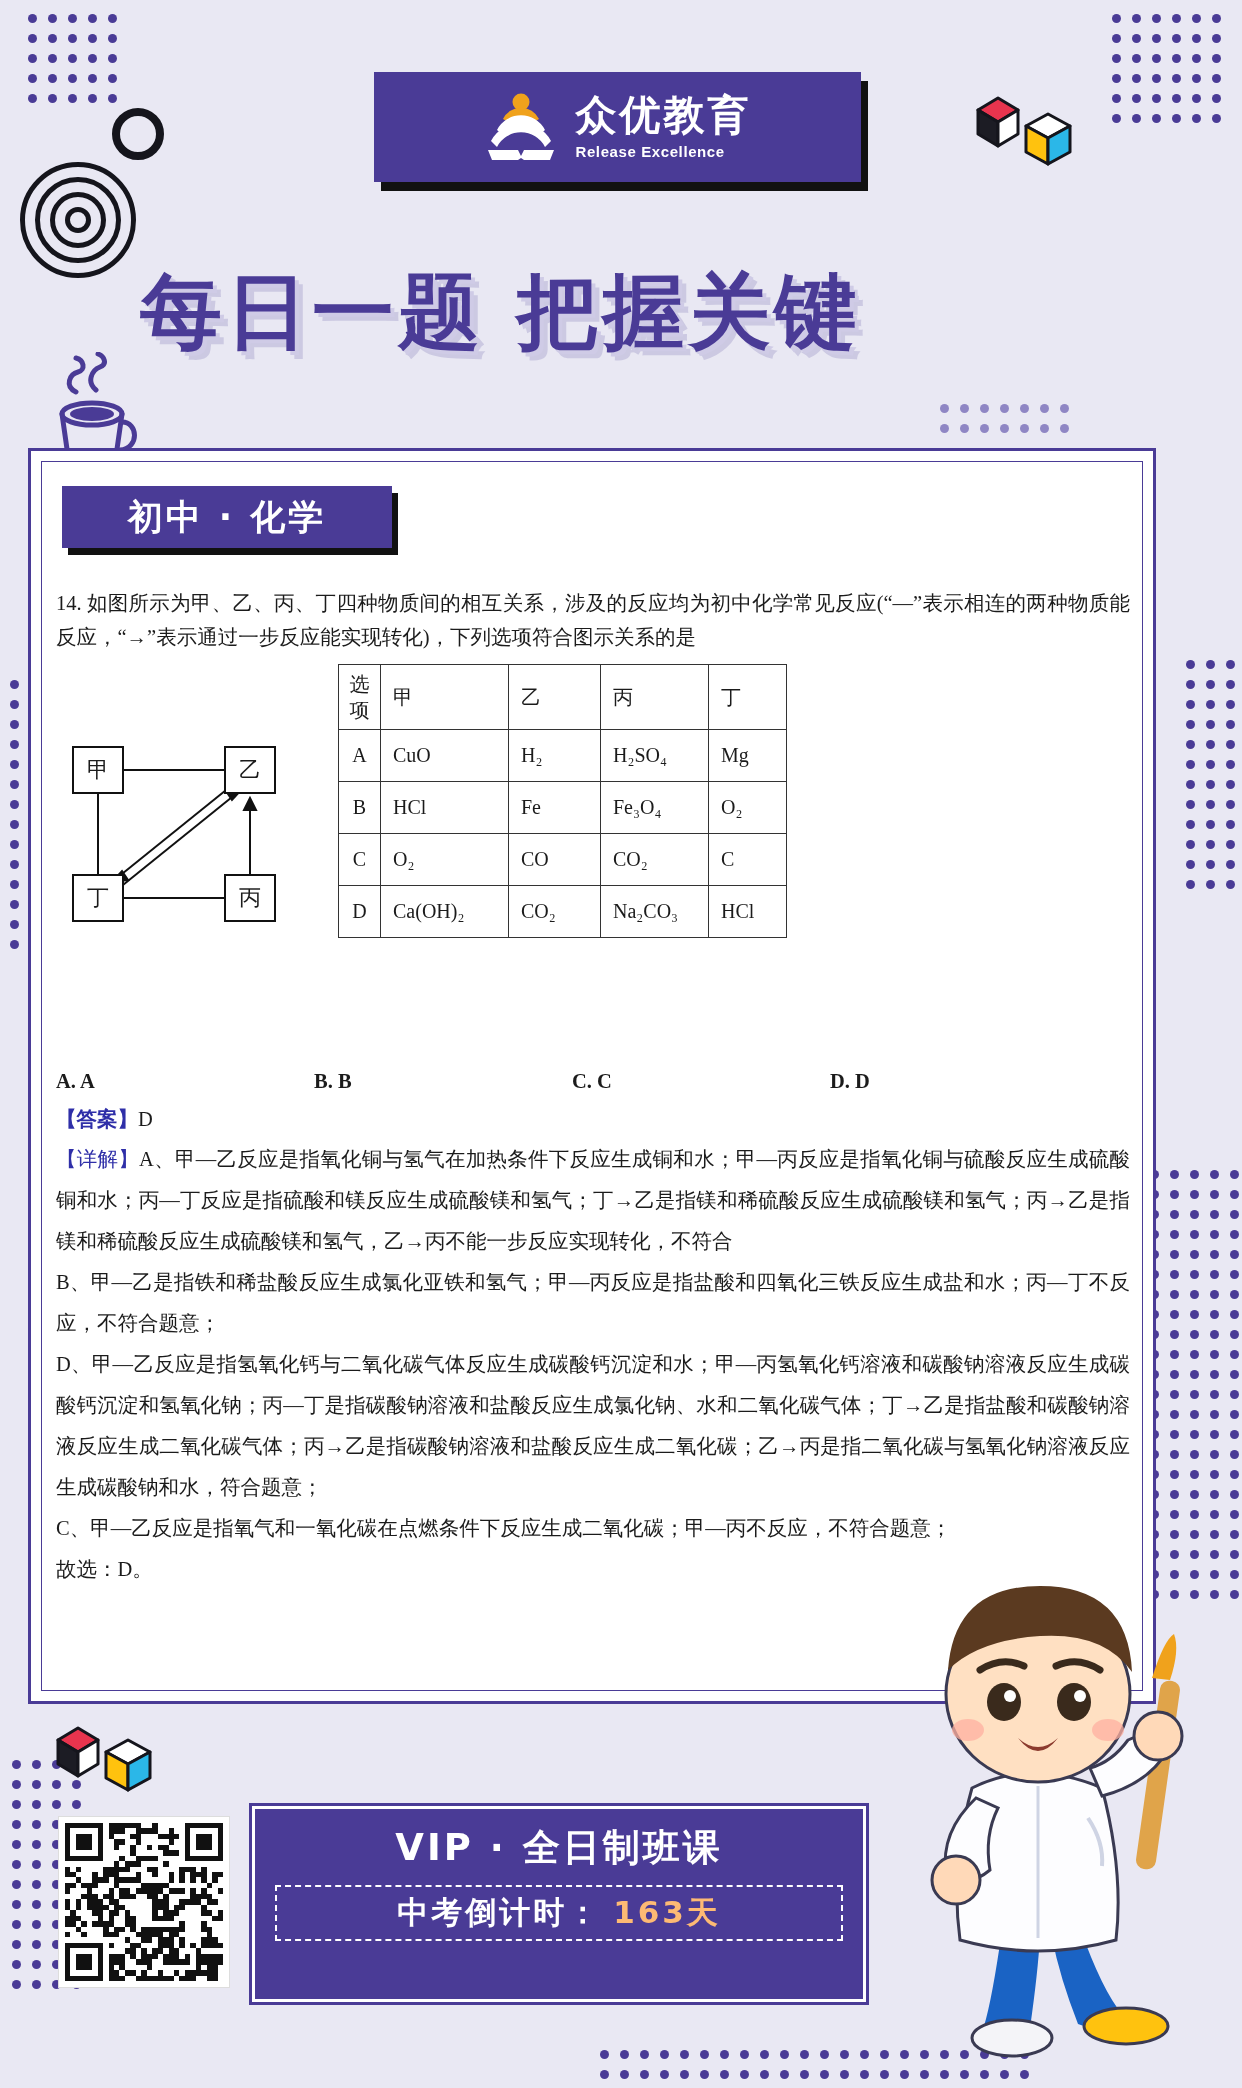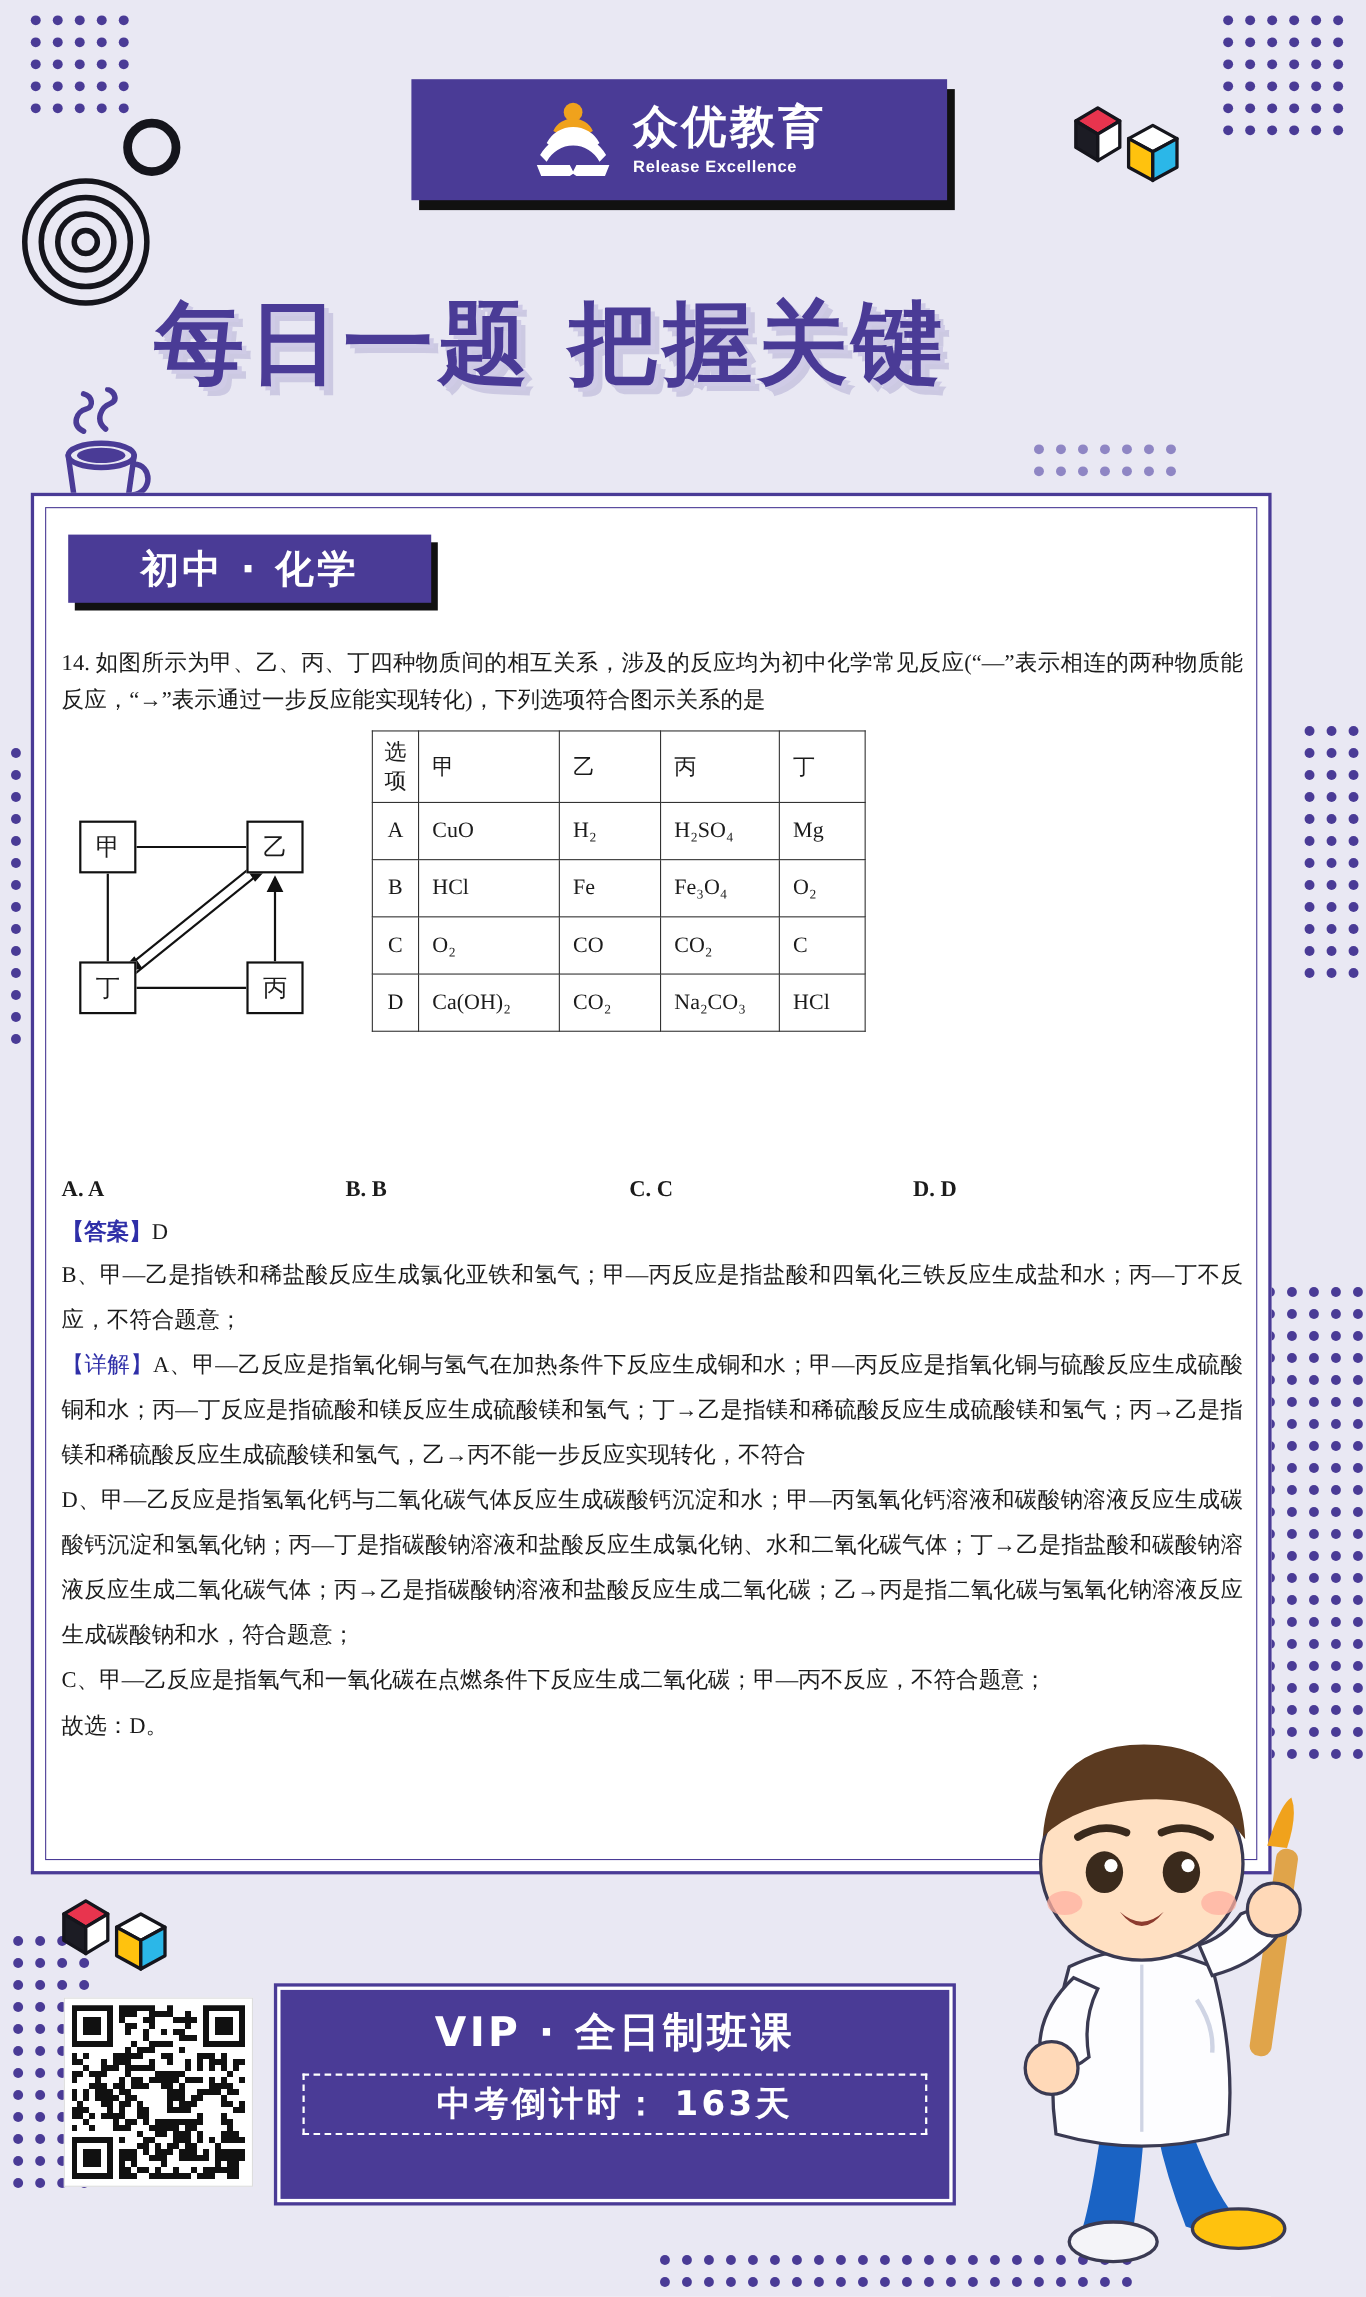--- a/index.html
+++ b/index.html
@@ -162,21 +162,21 @@
     font-family: "DejaVu Sans", sans-serif;
     font-size: 33px; font-weight: bold; letter-spacing: 11px;
     text-align: center; margin-top: 10px;
   }
   .vip-count {
     margin: 12px 20px 0; border: 2px dashed #fff; height: 56px;
     display: flex; align-items: center; justify-content: center;
     font-family: "DejaVu Sans", sans-serif;
     font-size: 31px; font-weight: bold; letter-spacing: 3px;
   }
-  .vip-count .num { color: #ffffff; margin-left: 12px; }
+  .vip-count .num { color: #fdba74; margin-left: 12px; }
 
   
   .mascot { position: absolute; left: 852px; top: 1560px; width: 380px; height: 500px; }
 </style>
 </head>
 <body>
 
 <div class="poster">
 
   <div class="dots" id="dots-tl" style="left:28px;top:14px;">
@@ -697,22 +697,22 @@
         <span>B. B</span>
         <span>C. C</span>
         <span>D. D</span>
       </div>
 
     <div class="answer-line">
       <b>【答案】</b><span>D</span>
     </div>
 
     <div class="detail" id="detail">
+        <div><span class="tag">【详解】</span>A、甲—乙反应是指氧化铜与氢气在加热条件下反应生成铜和水；甲—丙反应是指氧化铜与硫酸反应生成硫酸铜和水；丙—丁反应是指硫酸和镁反应生成硫酸镁和氢气；丁→乙是指镁和稀硫酸反应生成硫酸镁和氢气；丙→乙是指镁和稀硫酸反应生成硫酸镁和氢气，乙→丙不能一步反应实现转化，不符合</div>
         <div>B、甲—乙是指铁和稀盐酸反应生成氯化亚铁和氢气；甲—丙反应是指盐酸和四氧化三铁反应生成盐和水；丙—丁不反应，不符合题意；</div>
-        <div><span class="tag">【详解】</span>A、甲—乙反应是指氧化铜与氢气在加热条件下反应生成铜和水；甲—丙反应是指氧化铜与硫酸反应生成硫酸铜和水；丙—丁反应是指硫酸和镁反应生成硫酸镁和氢气；丁→乙是指镁和稀硫酸反应生成硫酸镁和氢气；丙→乙是指镁和稀硫酸反应生成硫酸镁和氢气，乙→丙不能一步反应实现转化，不符合</div>
         <div>D、甲—乙反应是指氢氧化钙与二氧化碳气体反应生成碳酸钙沉淀和水；甲—丙氢氧化钙溶液和碳酸钠溶液反应生成碳酸钙沉淀和氢氧化钠；丙—丁是指碳酸钠溶液和盐酸反应生成氯化钠、水和二氧化碳气体；丁→乙是指盐酸和碳酸钠溶液反应生成二氧化碳气体；丙→乙是指碳酸钠溶液和盐酸反应生成二氧化碳；乙→丙是指二氧化碳与氢氧化钠溶液反应生成碳酸钠和水，符合题意；</div>
         <div>C、甲—乙反应是指氧气和一氧化碳在点燃条件下反应生成二氧化碳；甲—丙不反应，不符合题意；</div>
         <div>故选：D。</div>
       </div>
   </div>
 
   <div class="qr">
     <svg class="qrgrid" id="qrsvg" viewBox="0 0 29 29" shape-rendering="crispEdges">
         <rect x="0" y="0" width="1" height="1" fill="#111"></rect>
         <rect x="1" y="0" width="1" height="1" fill="#111"></rect>

